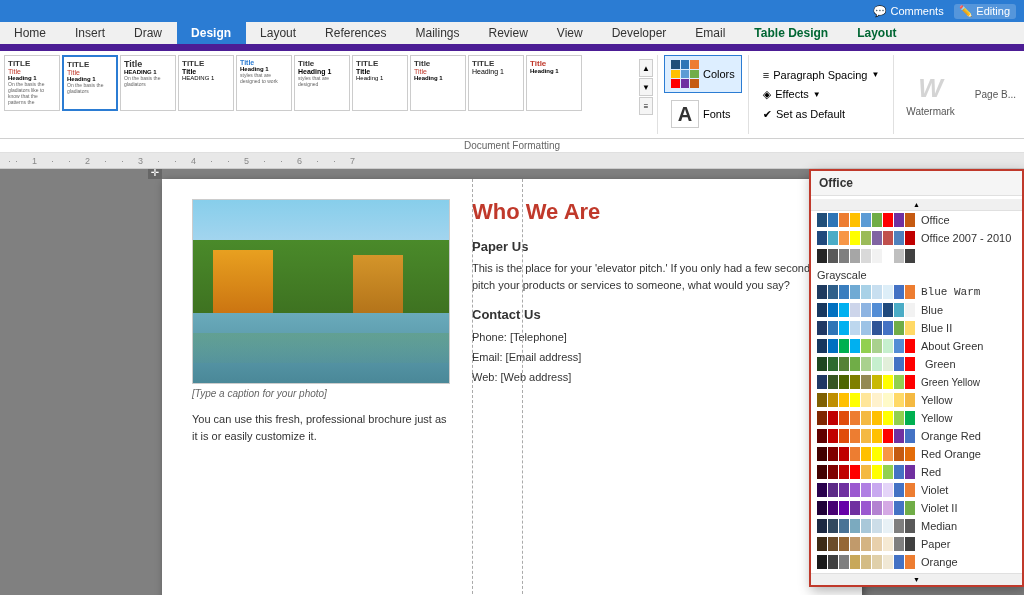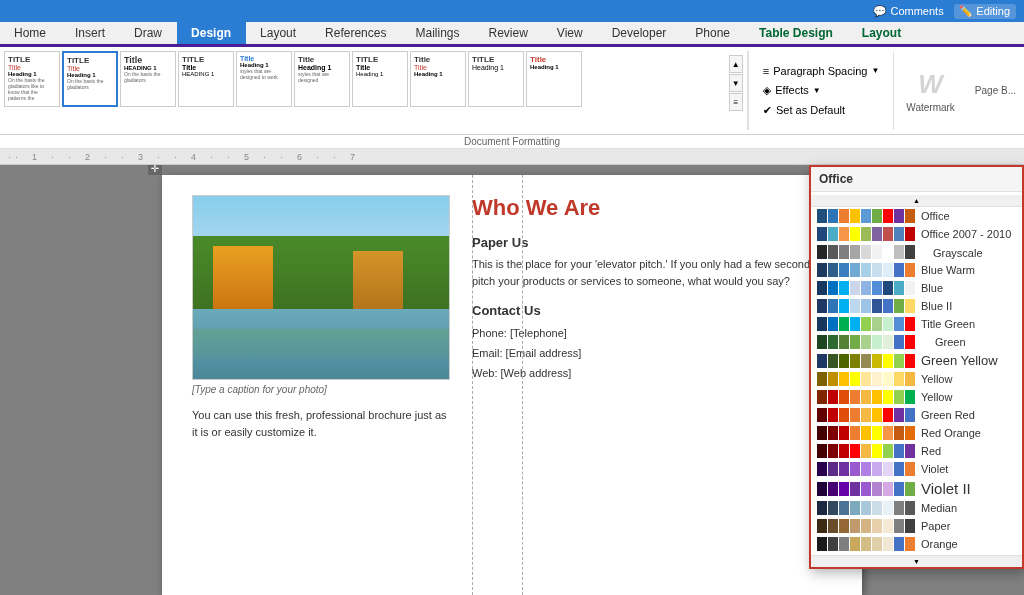--- a/index.html
+++ b/index.html
@@ -1,19 +1,19 @@
 <!DOCTYPE html>
 <html><head>
   <meta charset="utf-8">
   <style>
     * { margin: 0; padding: 0; box-sizing: border-box; }
     body { font-family: 'Segoe UI', Arial, sans-serif; font-size: 12px; background: #f0f0f0; overflow: hidden; width: 1024px; height: 595px; }
 
     
-    .tab-row { display: flex; background: #f0f0f0; border-bottom: 3px solid #4c1d95; }
+    .tab-row { display: flex; background: #f0f0f0; border-bottom: 7px solid #4c1d95; }
     .tab { padding: 4px 14px; font-size: 12px; cursor: pointer; color: #333; border: none; background: none; border-right: 1px solid transparent; }
     .tab.design-tab { background: #2b7cd3; color: white; font-weight: 600; }
     .tab.tbl-design { color: #006633; font-weight: 600; }
     .tab.tbl-layout { color: #006633; font-weight: 600; }
 
     
     .top-bar { display: flex; justify-content: flex-end; align-items: center; background: #2b7cd3; padding: 2px 8px; height: 22px; }
     .top-bar-item { color: white; font-size: 11px; display: flex; align-items: center; gap: 3px; margin-left: 10px; cursor: pointer; }
     .editing-badge { background: rgba(255,255,255,0.2); border-radius: 3px; padding: 1px 6px; }
   </style>
@@ -35,21 +35,21 @@
   <span class="tab">Home</span>
   <span class="tab">Insert</span>
   <span class="tab">Draw</span>
   <span class="tab design-tab">Design</span>
   <span class="tab">Layout</span>
   <span class="tab">References</span>
   <span class="tab">Mailings</span>
   <span class="tab">Review</span>
   <span class="tab">View</span>
   <span class="tab">Developer</span>
-  <span class="tab">Phone</span>
+  <span class="tab">Email</span>
   <span class="tab tbl-design">Table Design</span>
   <span class="tab tbl-layout">Layout</span>
 </div>
 
 <div style="display:flex; background:#fff; border-bottom:1px solid #d0d0d0; height:88px; position:relative;">
 
   <div style="display:flex; flex:1; overflow:hidden; padding:4px 4px 0 4px; align-items:flex-start;">
 
     <div style="display:flex; gap:2px; align-items:flex-start; overflow:hidden; flex:1;">
 
@@ -128,20 +128,40 @@
 
     <div style="display:flex;flex-direction:column;justify-content:space-between;height:56px;margin-top:4px;">
       <button style="width:14px;height:18px;border:1px solid #ccc;background:#f5f5f5;cursor:pointer;font-size:8px;display:flex;align-items:center;justify-content:center;">▲</button>
       <button style="width:14px;height:18px;border:1px solid #ccc;background:#f5f5f5;cursor:pointer;font-size:8px;display:flex;align-items:center;justify-content:center;">▼</button>
       <button style="width:14px;height:18px;border:1px solid #ccc;background:#f5f5f5;cursor:pointer;font-size:8px;display:flex;align-items:center;justify-content:center;">≡</button>
     </div>
   </div>
 
   <div style="width:1px;background:#e0e0e0;margin:4px 0;"></div>
 
+  <div style="display:flex;flex-direction:column;padding:4px 6px;gap:2px;">
+    <button style="display:flex;align-items:center;gap:4px;padding:4px 6px;background:#ddeeff;border:1px solid #2b7cd3;cursor:pointer;font-size:11px;">
+      <div style="width:28px;height:28px;display:grid;grid-template-columns:repeat(3,1fr);gap:1px;">
+        <div style="background:#1f4e79;"></div>
+          <div style="background:#2e75b6;"></div>
+          <div style="background:#ed7d31;"></div>
+        <div style="background:#ffc000;"></div>
+          <div style="background:#5b9bd5;"></div>
+          <div style="background:#70ad47;"></div>
+        <div style="background:#ff0000;"></div>
+          <div style="background:#7030a0;"></div>
+          <div style="background:#c55a11;"></div>
+      </div>
+      <span>Colors</span>
+    </button>
+    <button style="display:flex;align-items:center;gap:4px;padding:4px 6px;background:none;border:1px solid transparent;cursor:pointer;font-size:11px;">
+      <div style="width:28px;height:28px;background:#fff;border:1px solid #ccc;display:flex;align-items:center;justify-content:center;font-size:20px;font-weight:bold;color:#333;">A</div>
+      <span>Fonts</span>
+    </button>
+  </div>
 
   <div style="width:1px;background:#e0e0e0;margin:4px 0;"></div>
 
   <div style="display:flex;flex-direction:column;justify-content:center;padding:4px 10px;gap:3px;">
     <button style="display:flex;align-items:center;gap:4px;padding:2px 4px;cursor:pointer;border:none;background:none;font-size:11px;">
       <span>≡</span>
       <span>Paragraph Spacing</span>
       <span style="font-size:8px;">▼</span>
     </button>
     <button style="display:flex;align-items:center;gap:4px;padding:2px 4px;cursor:pointer;border:none;background:none;font-size:11px;">
@@ -283,21 +303,21 @@
             <div style="width: 10px; height: 14px; background: rgb(247, 150, 70);"></div>
             <div style="width: 10px; height: 14px; background: rgb(255, 255, 0);"></div>
             <div style="width: 10px; height: 14px; background: rgb(155, 187, 89);"></div>
             <div style="width: 10px; height: 14px; background: rgb(128, 100, 162);"></div>
             <div style="width: 10px; height: 14px; background: rgb(192, 80, 77);"></div>
             <div style="width: 10px; height: 14px; background: rgb(79, 129, 189);"></div>
             <div style="width: 10px; height: 14px; background: rgb(192, 0, 0);"></div>
           </div>
           <span style="font-size: 11px; color: rgb(51, 51, 51); white-space: nowrap;">Office 2007 - 2010</span>
         </div>
-        <div style="display: flex; align-items: flex-end; padding: 2px 6px; cursor: pointer; gap: 18px;">
+        <div style="display: flex; align-items: flex-start; padding: 2px 6px; cursor: pointer; gap: 6px; flex-direction: column;">
           <div style="display: flex; gap: 1px; flex-shrink: 0;">
             <div style="width: 10px; height: 14px; background: rgb(38, 38, 38);"></div>
             <div style="width: 10px; height: 14px; background: rgb(89, 89, 89);"></div>
             <div style="width: 10px; height: 14px; background: rgb(127, 127, 127);"></div>
             <div style="width: 10px; height: 14px; background: rgb(166, 166, 166);"></div>
             <div style="width: 10px; height: 14px; background: rgb(217, 217, 217);"></div>
             <div style="width: 10px; height: 14px; background: rgb(242, 242, 242);"></div>
             <div style="width: 10px; height: 14px; background: rgb(255, 255, 255);"></div>
             <div style="width: 10px; height: 14px; background: rgb(191, 191, 191);"></div>
             <div style="width: 10px; height: 14px; background: rgb(64, 64, 64);"></div>
@@ -309,21 +329,21 @@
             <div style="width: 10px; height: 14px; background: rgb(30, 58, 95);"></div>
             <div style="width: 10px; height: 14px; background: rgb(46, 95, 138);"></div>
             <div style="width: 10px; height: 14px; background: rgb(58, 126, 191);"></div>
             <div style="width: 10px; height: 14px; background: rgb(112, 170, 212);"></div>
             <div style="width: 10px; height: 14px; background: rgb(168, 209, 231);"></div>
             <div style="width: 10px; height: 14px; background: rgb(200, 223, 240);"></div>
             <div style="width: 10px; height: 14px; background: rgb(221, 238, 248);"></div>
             <div style="width: 10px; height: 14px; background: rgb(68, 114, 196);"></div>
             <div style="width: 10px; height: 14px; background: rgb(237, 125, 49);"></div>
           </div>
-          <span style="font-size: 11px; color: rgb(51, 51, 51); white-space: nowrap;">Blue Warm</span>
+          <span style="font-size: 11px; color: rgb(51, 51, 51); white-space: nowrap; font-family: Liberation Mono, monospace;">Blue Warm</span>
         </div>
         <div style="display: flex; align-items: center; padding: 2px 6px; cursor: pointer; gap: 6px;">
           <div style="display: flex; gap: 1px; flex-shrink: 0;">
             <div style="width: 10px; height: 14px; background: rgb(23, 55, 94);"></div>
             <div style="width: 10px; height: 14px; background: rgb(0, 112, 192);"></div>
             <div style="width: 10px; height: 14px; background: rgb(0, 176, 240);"></div>
             <div style="width: 10px; height: 14px; background: rgb(205, 213, 234);"></div>
             <div style="width: 10px; height: 14px; background: rgb(141, 180, 226);"></div>
             <div style="width: 10px; height: 14px; background: rgb(83, 141, 213);"></div>
             <div style="width: 10px; height: 14px; background: rgb(31, 73, 125);"></div>
@@ -351,23 +371,23 @@
             <div style="width: 10px; height: 14px; background: rgb(23, 55, 94);"></div>
             <div style="width: 10px; height: 14px; background: rgb(0, 112, 192);"></div>
             <div style="width: 10px; height: 14px; background: rgb(0, 176, 80);"></div>
             <div style="width: 10px; height: 14px; background: rgb(0, 176, 240);"></div>
             <div style="width: 10px; height: 14px; background: rgb(146, 208, 80);"></div>
             <div style="width: 10px; height: 14px; background: rgb(169, 209, 142);"></div>
             <div style="width: 10px; height: 14px; background: rgb(198, 239, 206);"></div>
             <div style="width: 10px; height: 14px; background: rgb(83, 141, 213);"></div>
             <div style="width: 10px; height: 14px; background: rgb(255, 0, 0);"></div>
           </div>
-          <span style="font-size: 11px; color: rgb(51, 51, 51); white-space: nowrap;">Title Green</span>
-        </div>
-        <div style="display: flex; align-items: center; padding: 2px 6px; cursor: pointer; gap: 20px;">
+          <span style="font-size: 11px; color: rgb(51, 51, 51); white-space: nowrap;">About Green</span>
+        </div>
+        <div style="display: flex; align-items: center; padding: 2px 6px; cursor: pointer; gap: 10px;">
           <div style="display: flex; gap: 1px; flex-shrink: 0;">
             <div style="width: 10px; height: 14px; background: rgb(30, 70, 32);"></div>
             <div style="width: 10px; height: 14px; background: rgb(45, 106, 47);"></div>
             <div style="width: 10px; height: 14px; background: rgb(84, 130, 53);"></div>
             <div style="width: 10px; height: 14px; background: rgb(112, 173, 71);"></div>
             <div style="width: 10px; height: 14px; background: rgb(169, 209, 142);"></div>
             <div style="width: 10px; height: 14px; background: rgb(198, 239, 206);"></div>
             <div style="width: 10px; height: 14px; background: rgb(226, 239, 218);"></div>
             <div style="width: 10px; height: 14px; background: rgb(68, 114, 196);"></div>
             <div style="width: 10px; height: 14px; background: rgb(255, 0, 0);"></div>
@@ -379,21 +399,21 @@
             <div style="width: 10px; height: 14px; background: rgb(31, 56, 100);"></div>
             <div style="width: 10px; height: 14px; background: rgb(55, 86, 35);"></div>
             <div style="width: 10px; height: 14px; background: rgb(78, 102, 0);"></div>
             <div style="width: 10px; height: 14px; background: rgb(127, 127, 0);"></div>
             <div style="width: 10px; height: 14px; background: rgb(148, 138, 84);"></div>
             <div style="width: 10px; height: 14px; background: rgb(201, 185, 4);"></div>
             <div style="width: 10px; height: 14px; background: rgb(255, 255, 0);"></div>
             <div style="width: 10px; height: 14px; background: rgb(146, 208, 80);"></div>
             <div style="width: 10px; height: 14px; background: rgb(255, 0, 0);"></div>
           </div>
-          <span style="font-size: 13px; color: rgb(51, 51, 51); white-space: nowrap;">Green Yellow</span>
+          <span style="font-size: 10px; color: rgb(51, 51, 51); white-space: nowrap;">Green Yellow</span>
         </div>
         <div style="display: flex; align-items: center; padding: 2px 6px; cursor: pointer; gap: 6px;">
           <div style="display: flex; gap: 1px; flex-shrink: 0;">
             <div style="width: 10px; height: 14px; background: rgb(127, 96, 0);"></div>
             <div style="width: 10px; height: 14px; background: rgb(191, 143, 0);"></div>
             <div style="width: 10px; height: 14px; background: rgb(255, 192, 0);"></div>
             <div style="width: 10px; height: 14px; background: rgb(255, 255, 0);"></div>
             <div style="width: 10px; height: 14px; background: rgb(255, 230, 153);"></div>
             <div style="width: 10px; height: 14px; background: rgb(255, 242, 204);"></div>
             <div style="width: 10px; height: 14px; background: rgb(255, 250, 199);"></div>
@@ -421,21 +441,21 @@
             <div style="width: 10px; height: 14px; background: rgb(96, 0, 0);"></div>
             <div style="width: 10px; height: 14px; background: rgb(192, 0, 0);"></div>
             <div style="width: 10px; height: 14px; background: rgb(224, 77, 11);"></div>
             <div style="width: 10px; height: 14px; background: rgb(237, 125, 49);"></div>
             <div style="width: 10px; height: 14px; background: rgb(244, 185, 66);"></div>
             <div style="width: 10px; height: 14px; background: rgb(255, 192, 0);"></div>
             <div style="width: 10px; height: 14px; background: rgb(255, 0, 0);"></div>
             <div style="width: 10px; height: 14px; background: rgb(112, 48, 160);"></div>
             <div style="width: 10px; height: 14px; background: rgb(68, 114, 196);"></div>
           </div>
-          <span style="font-size: 11px; color: rgb(51, 51, 51); white-space: nowrap;">Green Red</span>
+          <span style="font-size: 11px; color: rgb(51, 51, 51); white-space: nowrap;">Orange Red</span>
         </div>
         <div style="display: flex; align-items: center; padding: 2px 6px; cursor: pointer; gap: 6px;">
           <div style="display: flex; gap: 1px; flex-shrink: 0;">
             <div style="width: 10px; height: 14px; background: rgb(66, 0, 0);"></div>
             <div style="width: 10px; height: 14px; background: rgb(127, 0, 0);"></div>
             <div style="width: 10px; height: 14px; background: rgb(192, 0, 0);"></div>
             <div style="width: 10px; height: 14px; background: rgb(237, 125, 49);"></div>
             <div style="width: 10px; height: 14px; background: rgb(255, 192, 0);"></div>
             <div style="width: 10px; height: 14px; background: rgb(255, 255, 0);"></div>
             <div style="width: 10px; height: 14px; background: rgb(247, 150, 70);"></div>
@@ -477,21 +497,21 @@
             <div style="width: 10px; height: 14px; background: rgb(31, 0, 56);"></div>
             <div style="width: 10px; height: 14px; background: rgb(70, 0, 115);"></div>
             <div style="width: 10px; height: 14px; background: rgb(102, 0, 168);"></div>
             <div style="width: 10px; height: 14px; background: rgb(112, 48, 160);"></div>
             <div style="width: 10px; height: 14px; background: rgb(155, 89, 208);"></div>
             <div style="width: 10px; height: 14px; background: rgb(179, 130, 209);"></div>
             <div style="width: 10px; height: 14px; background: rgb(212, 169, 228);"></div>
             <div style="width: 10px; height: 14px; background: rgb(68, 114, 196);"></div>
             <div style="width: 10px; height: 14px; background: rgb(112, 173, 71);"></div>
           </div>
-          <span style="font-size: 15px; color: rgb(51, 51, 51); white-space: nowrap;">Violet II</span>
+          <span style="font-size: 11px; color: rgb(51, 51, 51); white-space: nowrap;">Violet II</span>
         </div>
         <div style="display: flex; align-items: center; padding: 2px 6px; cursor: pointer; gap: 6px;">
           <div style="display: flex; gap: 1px; flex-shrink: 0;">
             <div style="width: 10px; height: 14px; background: rgb(28, 40, 65);"></div>
             <div style="width: 10px; height: 14px; background: rgb(49, 72, 95);"></div>
             <div style="width: 10px; height: 14px; background: rgb(74, 115, 150);"></div>
             <div style="width: 10px; height: 14px; background: rgb(123, 170, 191);"></div>
             <div style="width: 10px; height: 14px; background: rgb(169, 200, 217);"></div>
             <div style="width: 10px; height: 14px; background: rgb(204, 221, 232);"></div>
             <div style="width: 10px; height: 14px; background: rgb(232, 241, 246);"></div>

